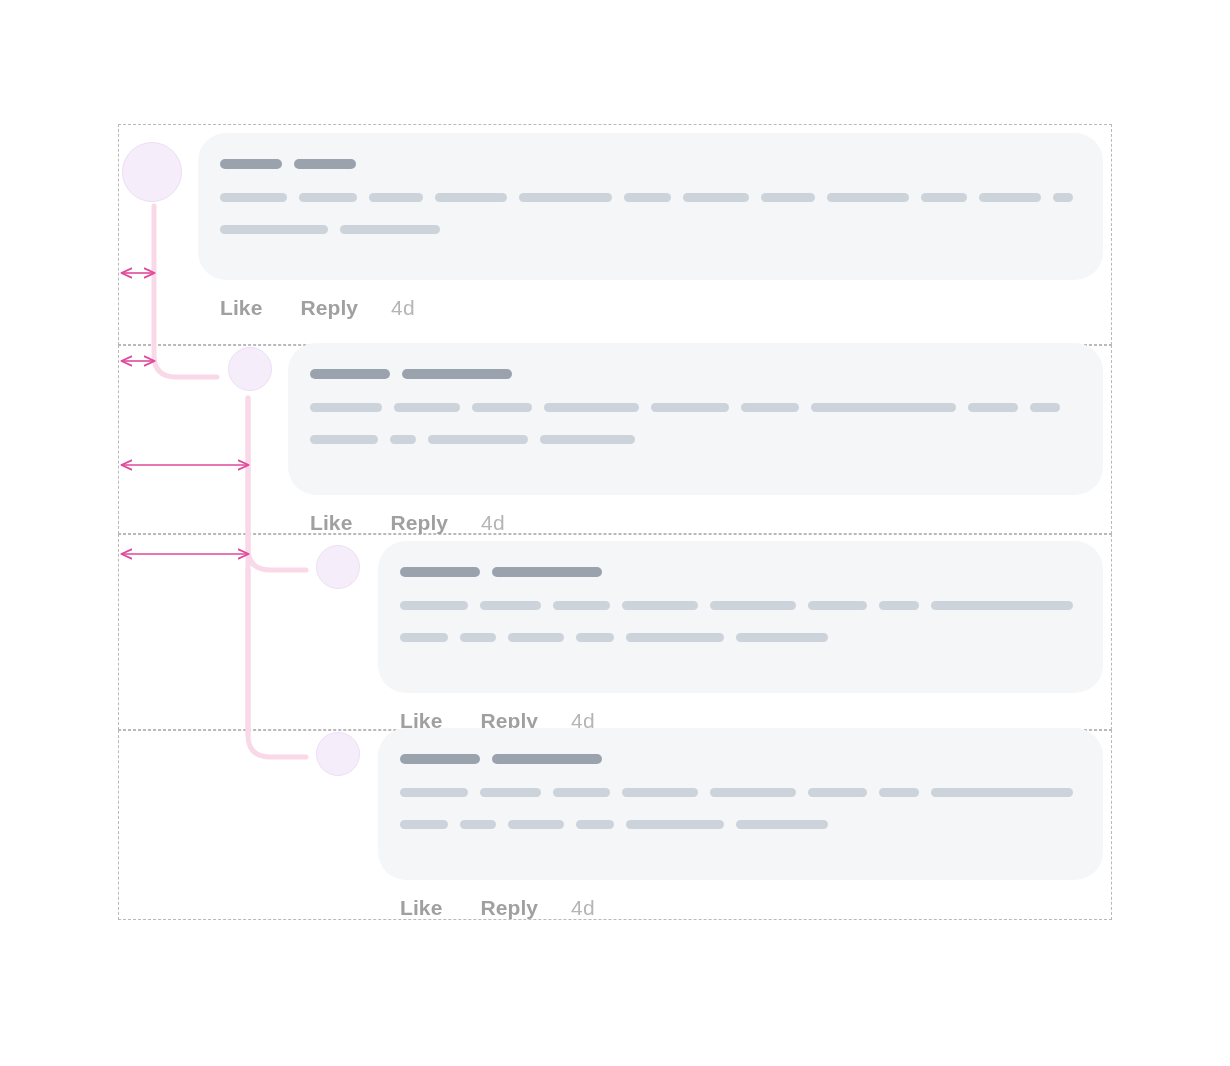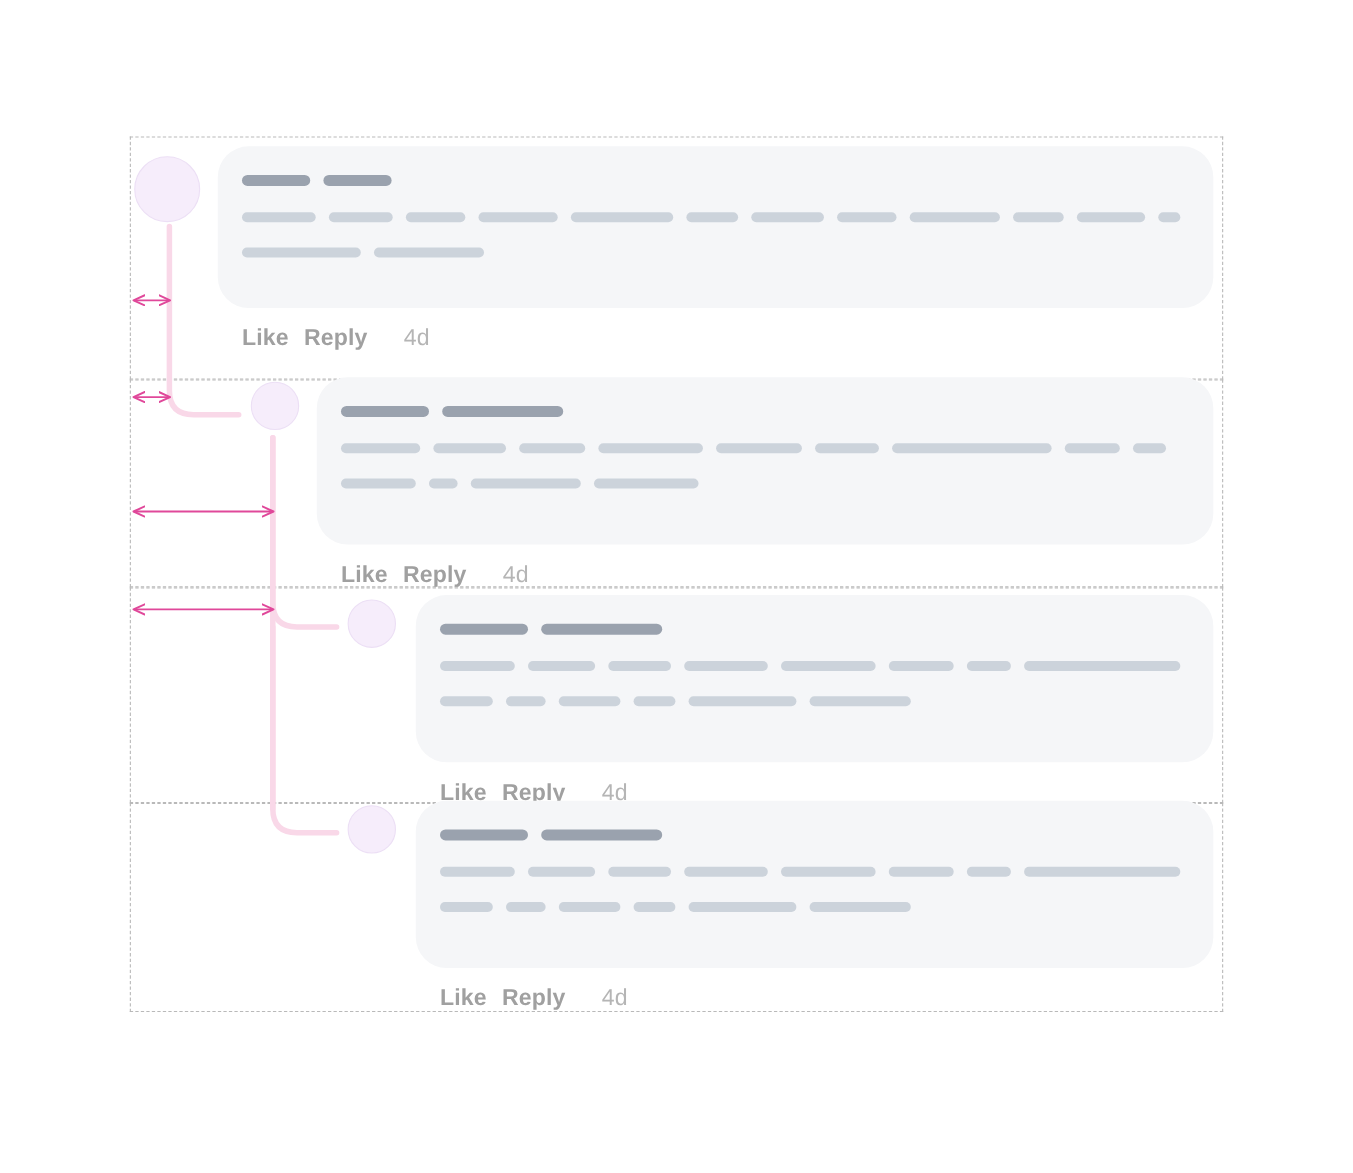--- a/index.html
+++ b/index.html
@@ -96,21 +96,21 @@
     align-items: baseline;
     margin-top: 16px;
     padding-left: 22px;
   }
   .act {
     font-size: 21px;
     font-weight: bold;
     color: #a0a0a0;
     letter-spacing: 0.1px;
   }
-  .act + .act { margin-left: 14px; }
+  .act + .act { margin-left: 38px; }
   .act.time {
     font-weight: normal;
     color: #b5b5b5;
     margin-left: 33px;
   }
 </style>
 </head>
 <body>
 
 <div id="stage">

